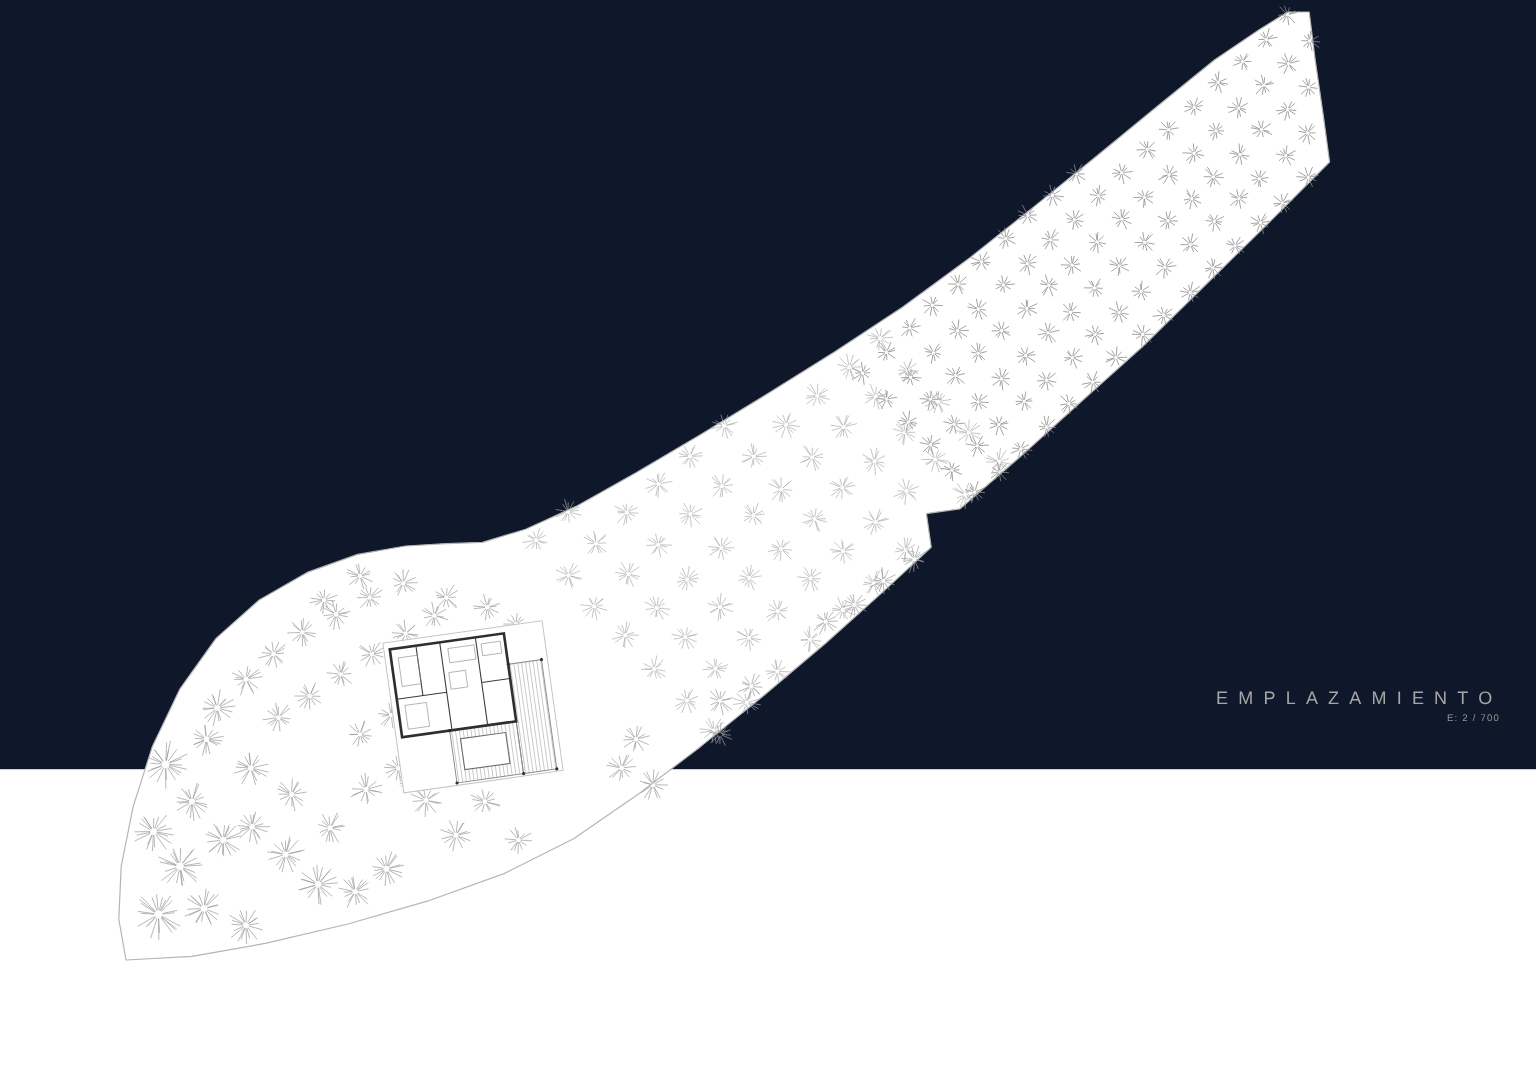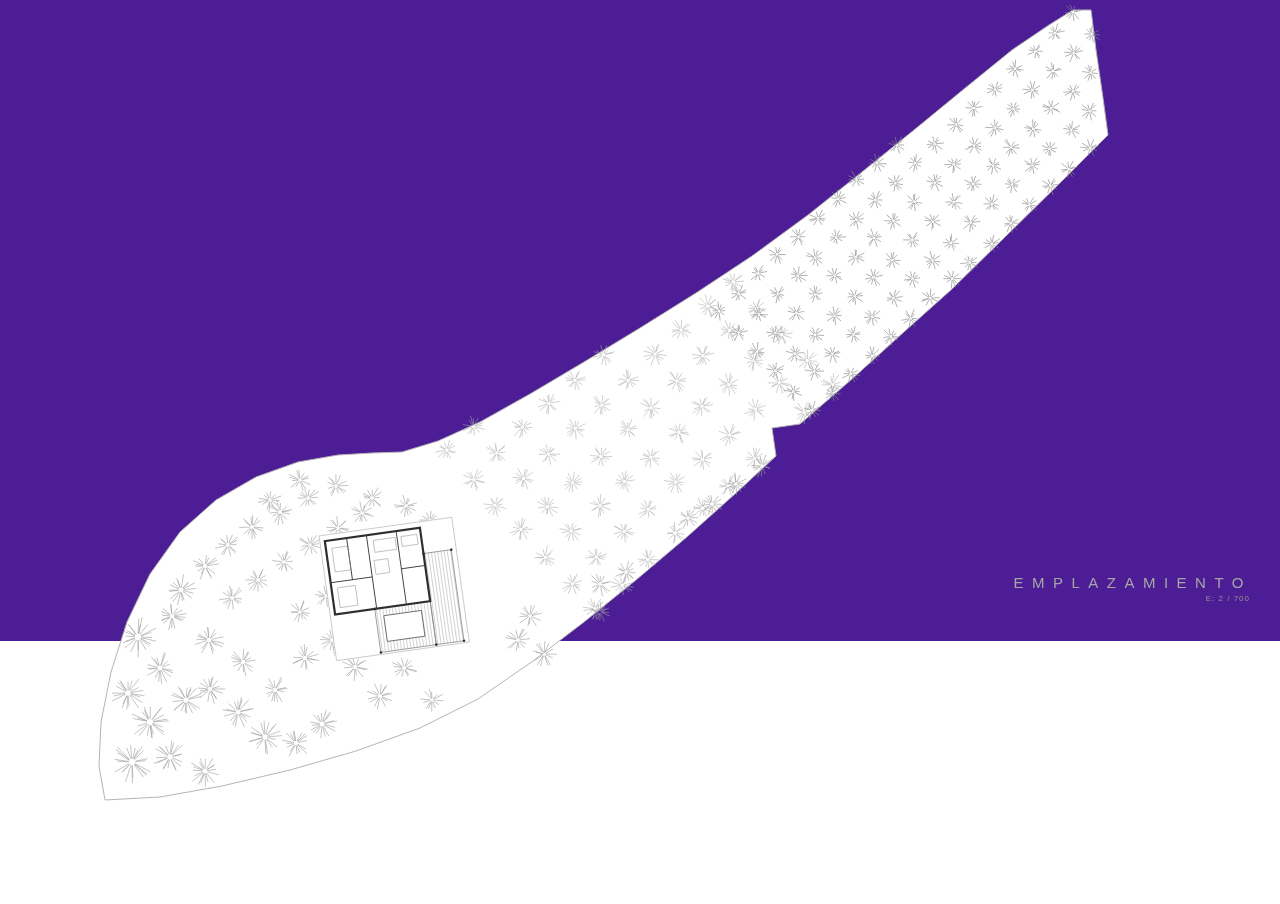--- a/index.html
+++ b/index.html
@@ -8,21 +8,21 @@
     background: #ffffff;
     width: 1280px;
     height: 904px;
     overflow: hidden;
     font-family: "Liberation Sans", sans-serif;
   }
   .page {
     position: relative;
     width: 1280px;
     height: 641px;
-    background: #4c1d95;
+    background: #0f172a;
   }
   svg { display: block; }
   .title-block {
     position: absolute;
     right: 28px;
     bottom: 38px;
     text-align: right;
     user-select: none;
   }
   .title-block .main-title {

